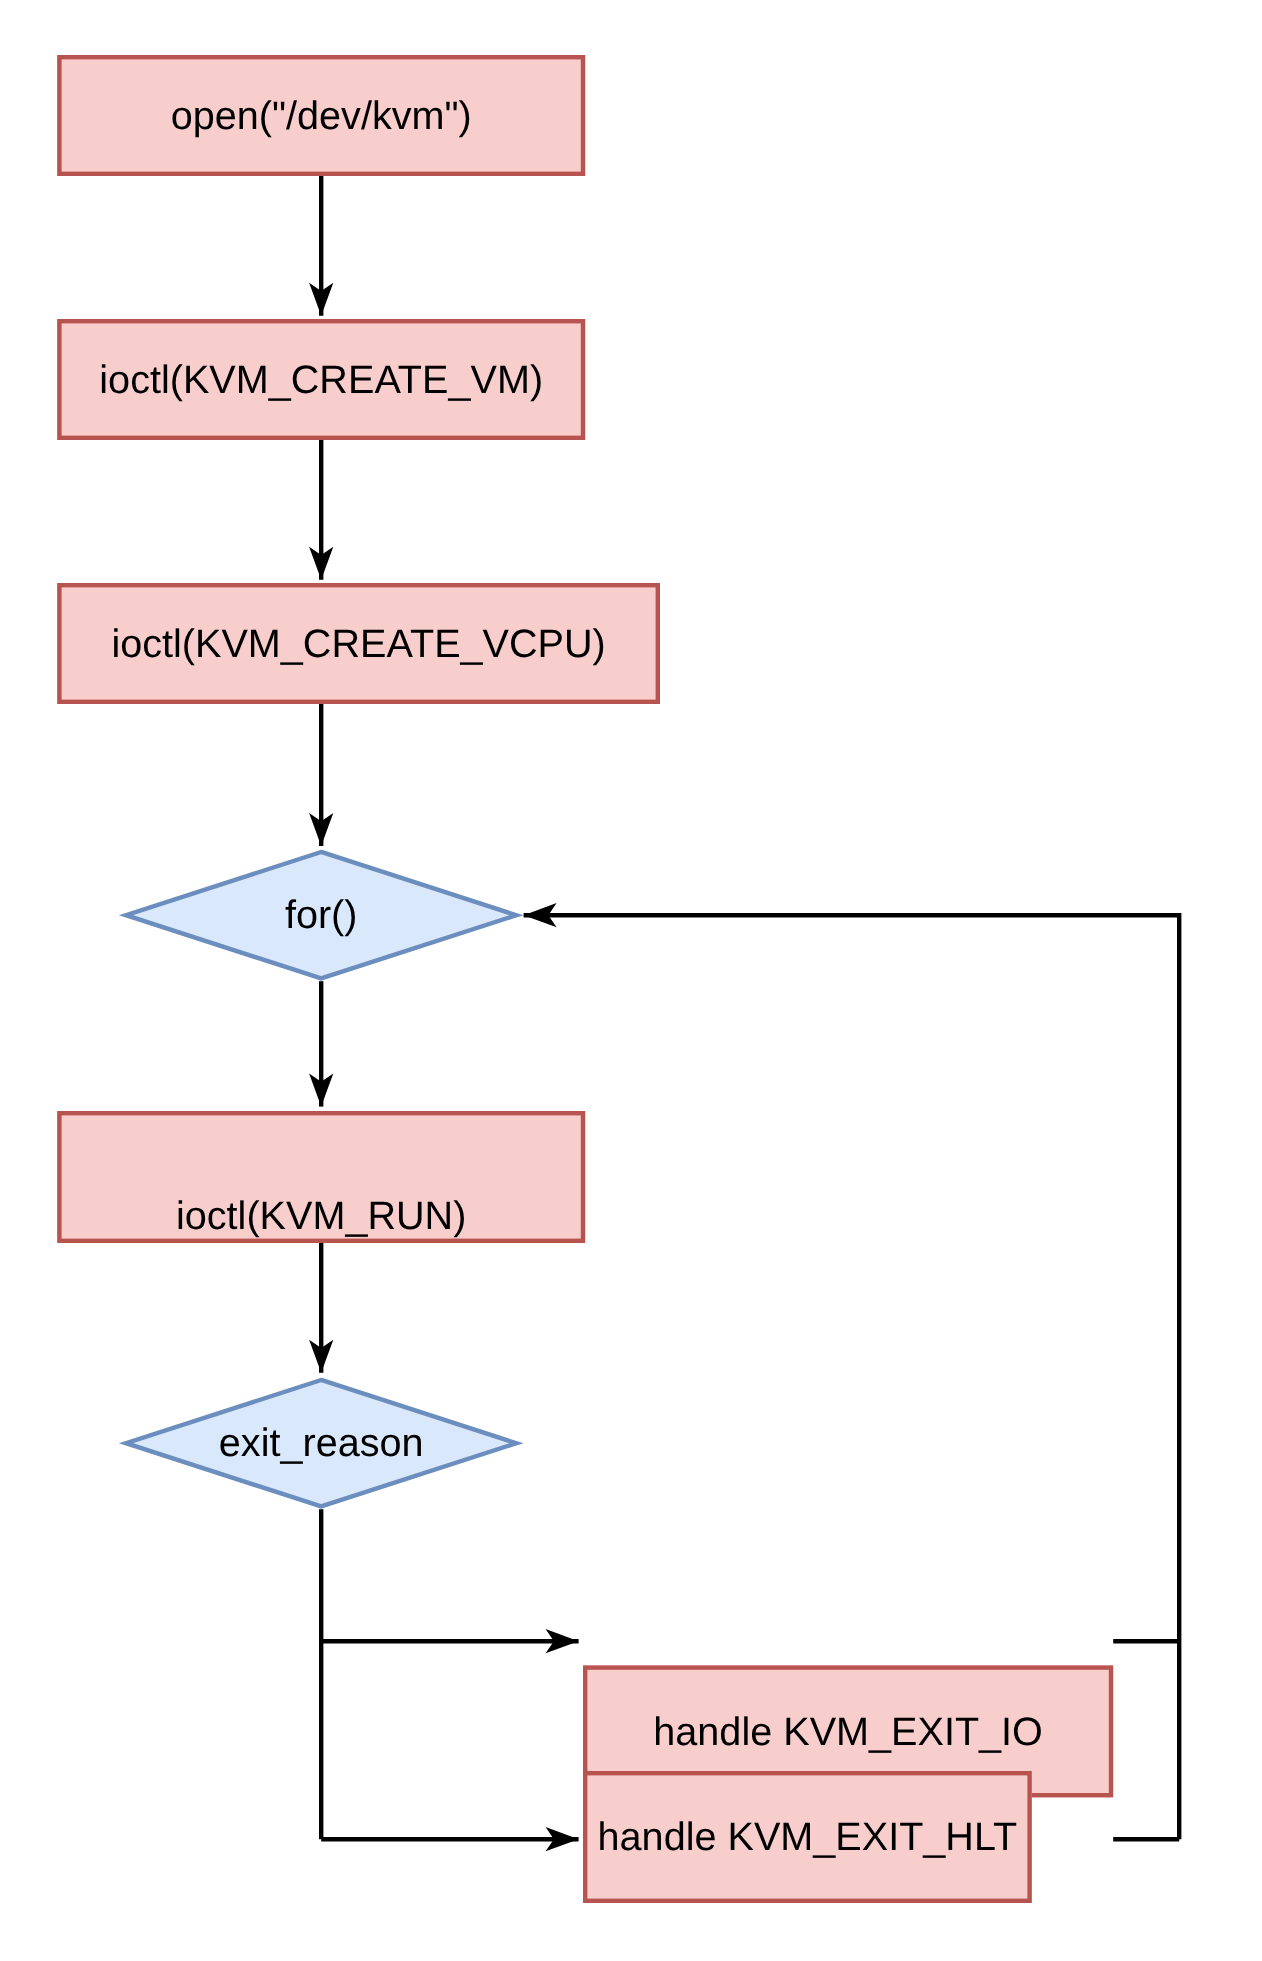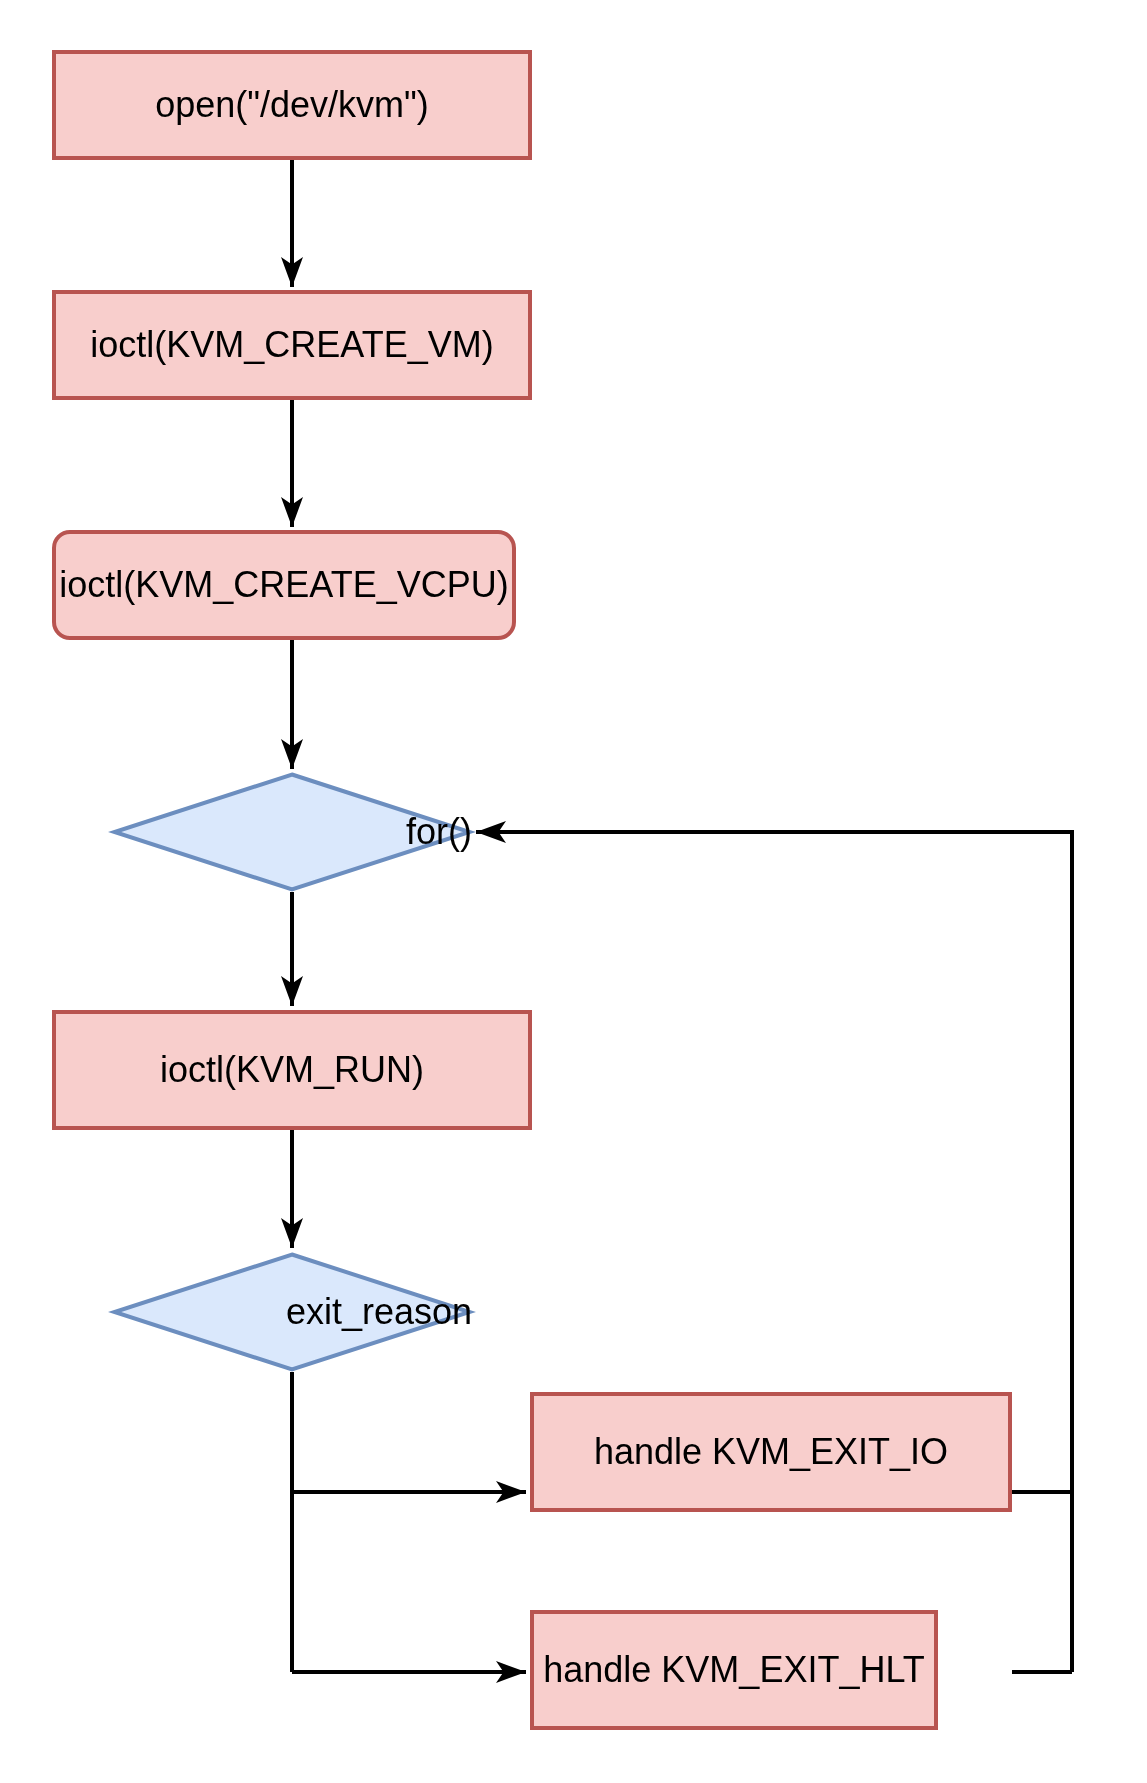--- a/index.html
+++ b/index.html
@@ -44,21 +44,21 @@
     justify-content: center;
     text-align: center;
     font-size: 36px;
     line-height: 1.2;
     color: var(--text);
   }
   .node.process {
     background: var(--process-fill);
     border: 4px solid var(--process-border);
   }
-  .node.decision { background: transparent; border: none; justify-content: flex-end; }
+  .node.decision { background: transparent; border: none; }
   .node.decision svg {
     position: absolute;
     left: 0; top: 0;
     width: 100%; height: 100%;
     overflow: visible;
   }
   .node.decision polygon {
     fill: var(--decision-fill);
     stroke: var(--decision-border);
     stroke-width: 4;
@@ -90,43 +90,43 @@
   </svg>
 
   <div class="node process" style="left:52px; top:50px; width:480px; height:110px;">
     <span class="label">open("/dev/kvm")</span>
   </div>
 
   <div class="node process" style="left:52px; top:290px; width:480px; height:110px;text-align:right;">
     <span class="label">ioctl(KVM_CREATE_VM)</span>
   </div>
 
-  <div class="node process" style="left:52px; top:530px; width:464px; height:110px;border-radius:18px;">
+  <div class="node process" style="left:52px; top:530px; width:548px; height:110px;">
     <span class="label">ioctl(KVM_CREATE_VCPU)</span>
   </div>
 
   <div class="node decision" style="left:112px; top:772px; width:360px; height:120px;">
     <svg viewBox="0 0 360 120" preserveAspectRatio="none">
       <polygon points="180,2.5 357.5,60 180,117.5 2.5,60"></polygon>
     </svg>
     <span class="label">for()</span>
   </div>
 
-  <div class="node process" style="left:52px; top:1010px; width:480px; height:120px;">
+  <div class="node process" style="left:52px; top:1010px; width:480px; height:120px;align-items:flex-end;">
     <span class="label">ioctl(KVM_RUN)</span>
   </div>
 
   <div class="node decision" style="left:112px; top:1252px; width:360px; height:120px;">
     <svg viewBox="0 0 360 120" preserveAspectRatio="none">
       <polygon points="180,2.5 357.5,60 180,117.5 2.5,60"></polygon>
     </svg>
     <span class="label">exit_reason</span>
   </div>
 
-  <div class="node process" style="left:530px; top:1392px; width:482px; height:120px;">
+  <div class="node process" style="left:530px; top:1514px; width:482px; height:120px;">
     <span class="label">handle KVM_EXIT_IO</span>
   </div>
 
   <div class="node process" style="left:530px; top:1610px; width:408px; height:120px;">
     <span class="label">handle KVM_EXIT_HLT</span>
   </div>
 
 </div>
 
 </body></html>

